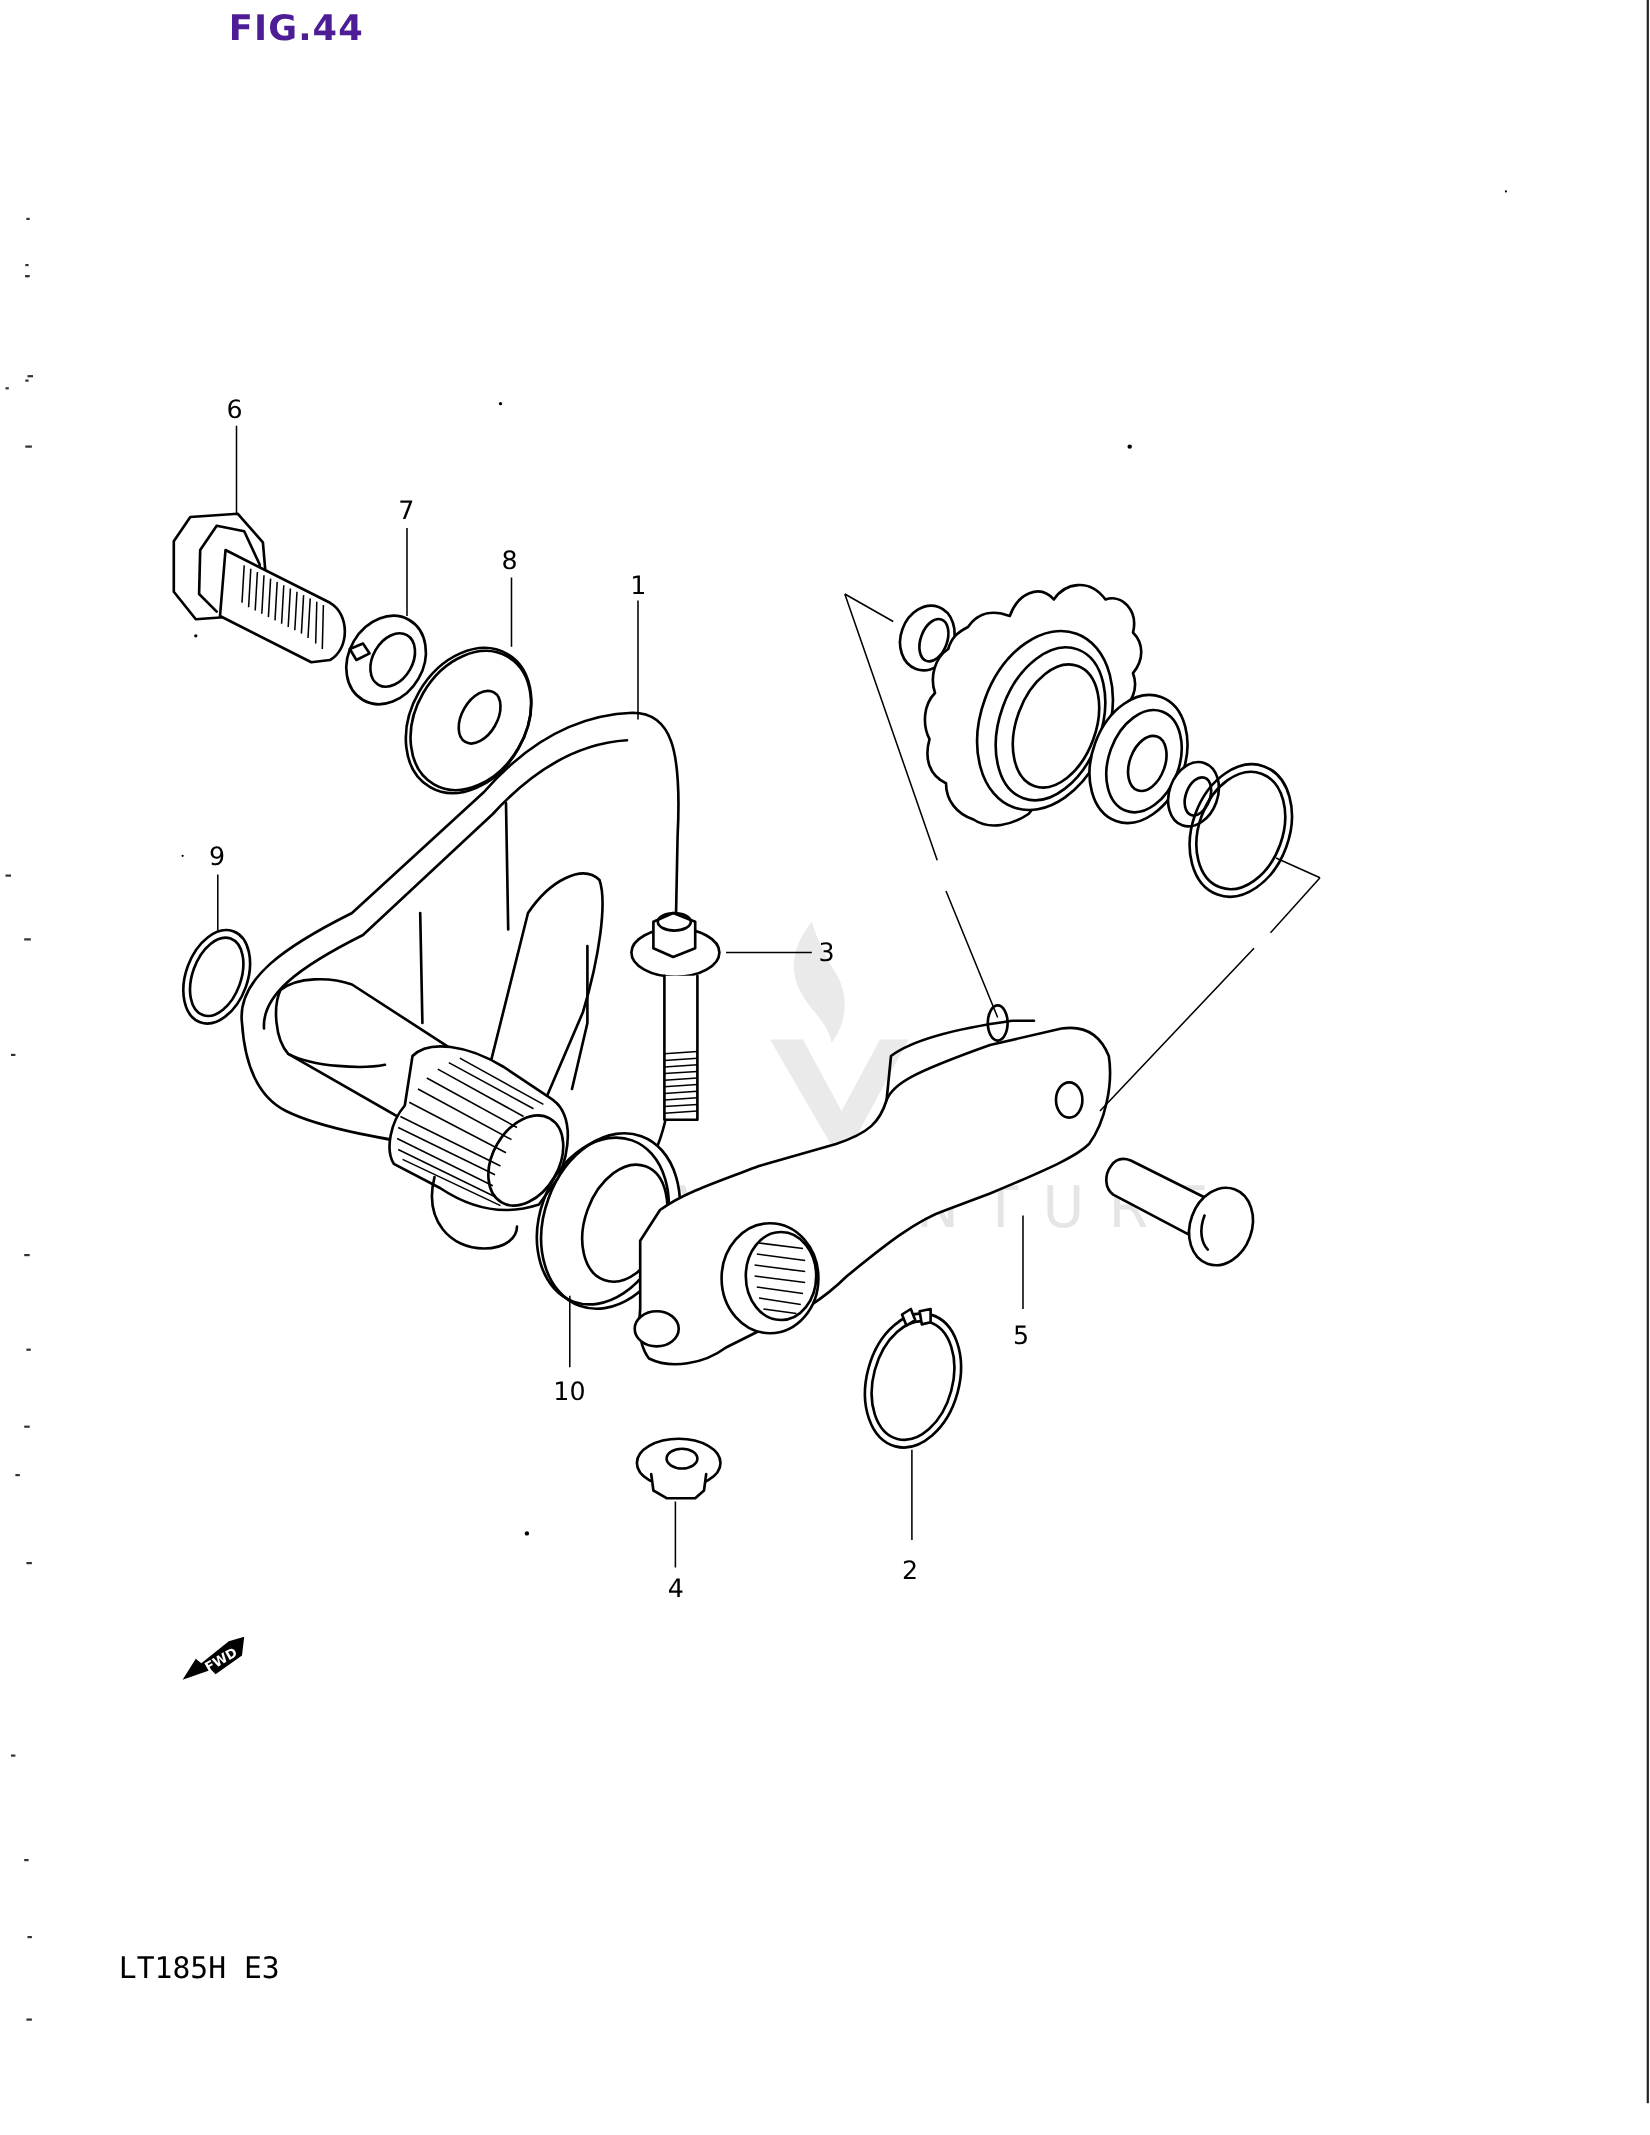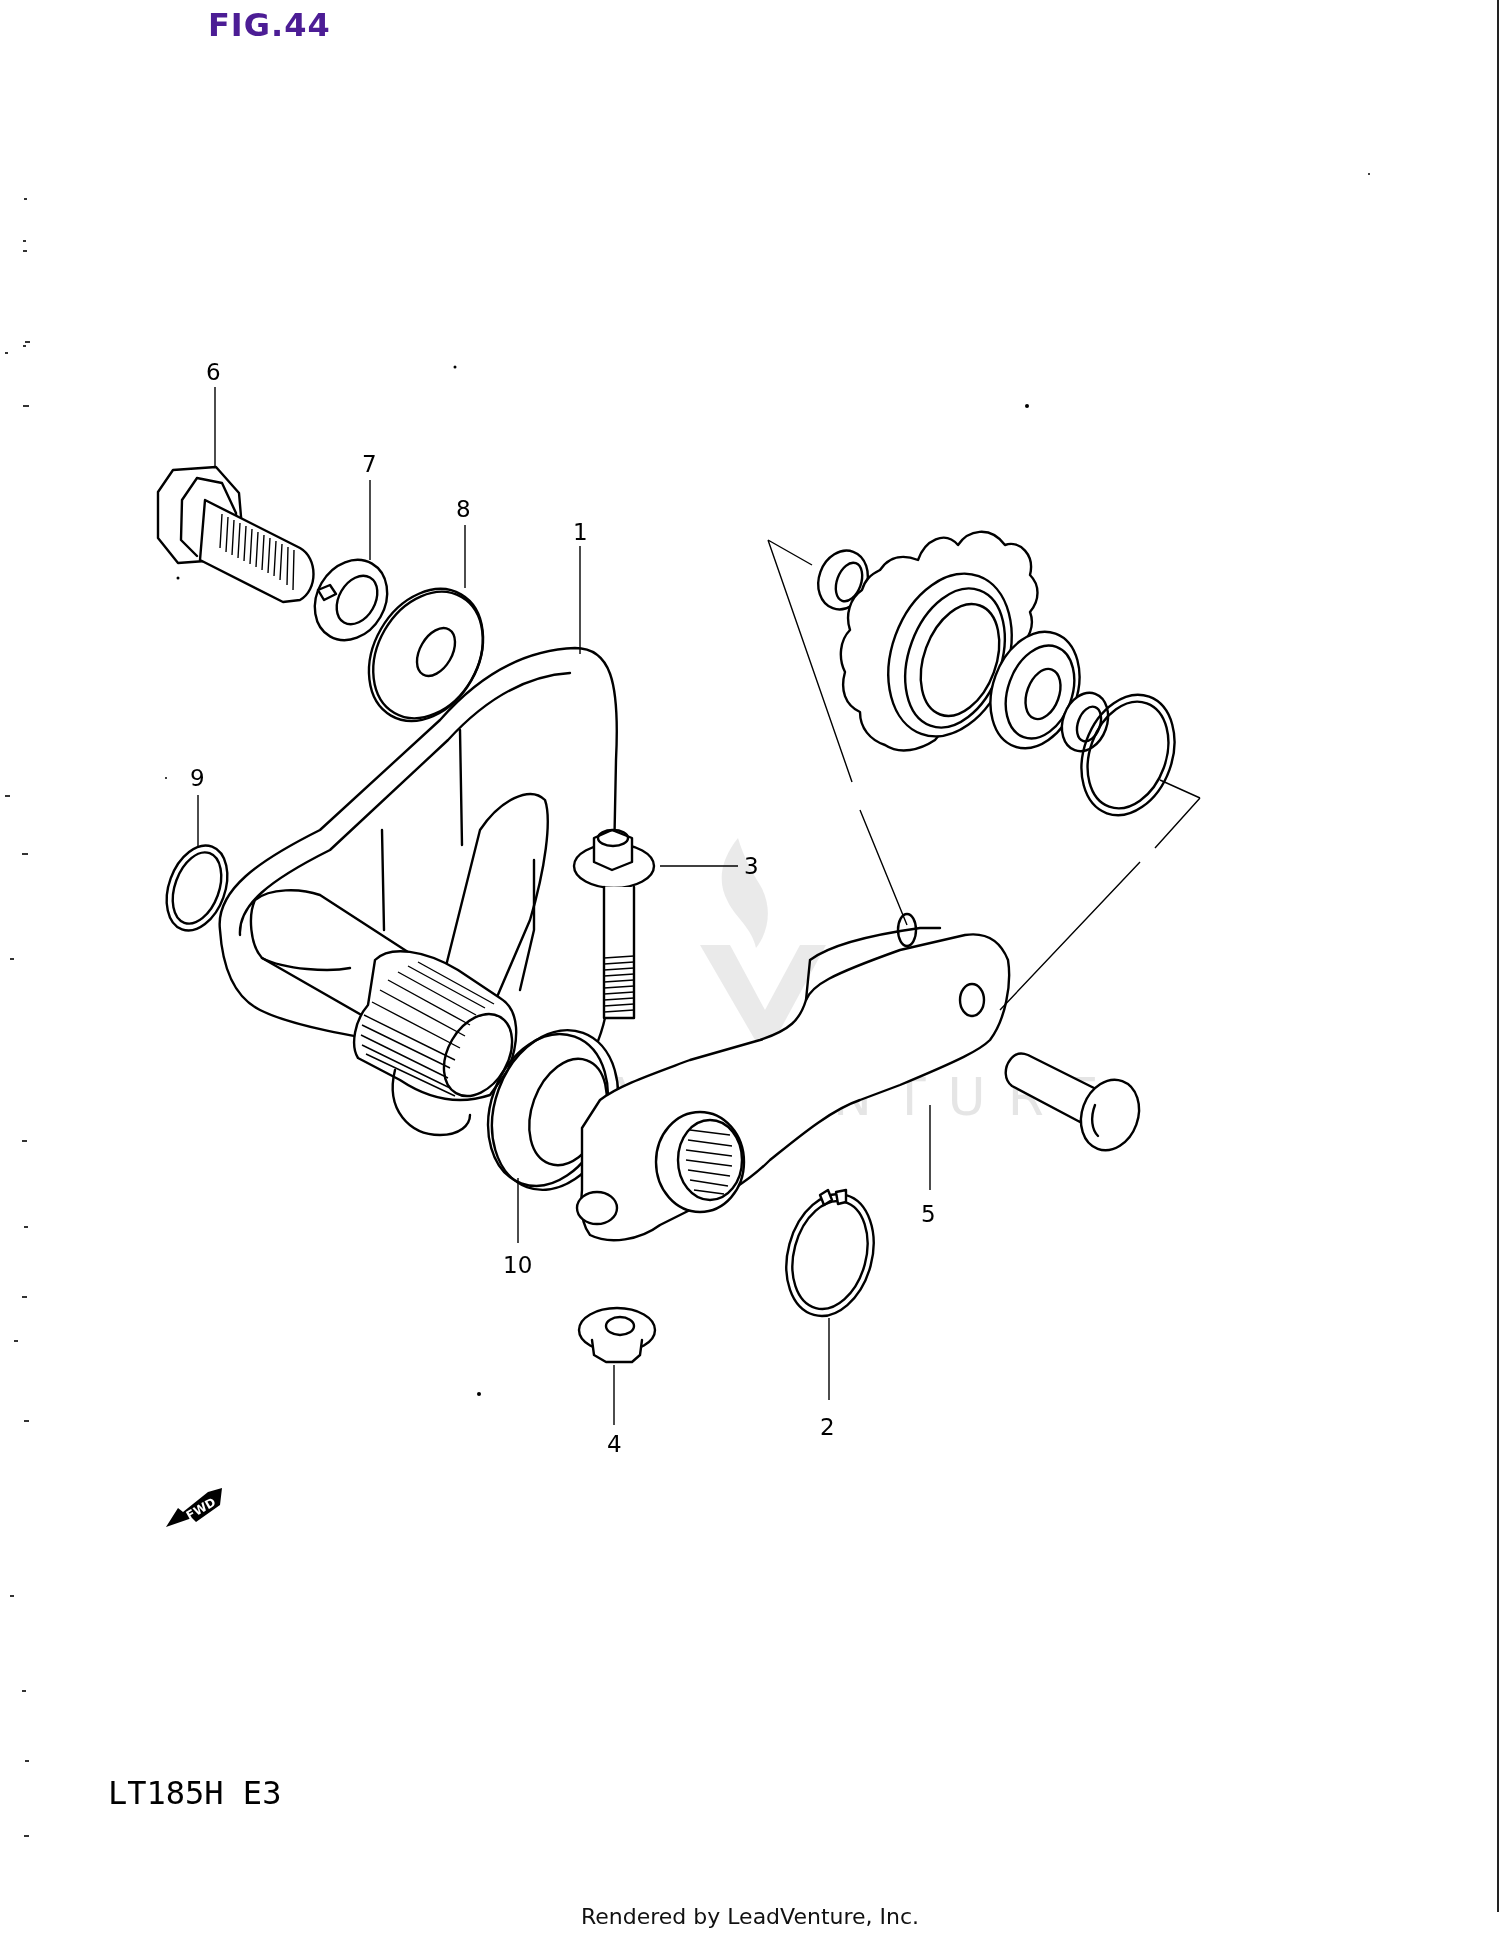--- a/index.html
+++ b/index.html
@@ -1,20 +1,20 @@
 <!DOCTYPE html>
 <html><head>
 <meta charset="utf-8">
 <style>
   html, body { margin: 0; padding: 0; background: #ffffff; }
   body { width: 1500px; height: 1941px; position: relative; overflow: hidden; font-family: "DejaVu Sans", sans-serif; }
   .page { position: absolute; left: 0; top: 0; width: 1500px; height: 1941px; background: #fff; }
   .right-rule { position: absolute; left: 1497px; top: 0; width: 2px; height: 1912px; background: #222; }
   .fig-title { position: absolute; left: 208px; top: 6px; font-family: "DejaVu Sans", sans-serif; font-weight: bold; font-size: 32px; letter-spacing: 1px; color: #4c1d95; }
-  .model-code { position: absolute; left: 108px; top: 1774px; font-family: "DejaVu Sans Mono", monospace; font-size: 32px; color: #000; }
+  .model-code { position: absolute; left: 108px; top: 1774px; font-family: "DejaVu Sans Mono", monospace; font-size: 27px; color: #000; }
   .footer { position: absolute; left: 0; width: 1500px; top: 1904px; text-align: center; font-family: "DejaVu Sans", sans-serif; font-size: 22px; color: #111; }
   .footer span { position: relative; left: 0px; }
   svg.diagram { position: absolute; left: 0; top: 0; }
   .callout { font-family: "DejaVu Sans", sans-serif; font-size: 23px; fill: #000; }
   .ln { stroke: #000; stroke-width: 2.4; fill: none; stroke-linecap: round; stroke-linejoin: round; }
   .thin { stroke: #000; stroke-width: 1.4; fill: none; }
   .fill-w { fill: #fff; }
   .wm { fill: #d9d9d9; opacity: 0.55; }
   .wm-text { font-family: "DejaVu Sans", sans-serif; font-size: 52px; letter-spacing: 22px; fill: #d4d4d4; opacity: 0.6; }
   .margin-dot { position: absolute; background: #333; height: 2px; }
@@ -200,16 +200,13 @@
     <circle cx="166" cy="778" r="1" fill="#000"></circle>
 
     <g>
       <path d="M166 1527 L178 1508 L183 1512 L208 1492 L222 1488 L220 1505 L196 1522 L192 1518 Z" fill="#000"></path>
       <text x="185" y="1516" font-family="DejaVu Sans, sans-serif" font-size="12" font-weight="bold" fill="#fff" transform="rotate(-30 195 1510)">FWD</text>
     </g>
   </svg>
 
   <div class="model-code">LT185H E3</div>
 
-  <div class="footer">
-    <span>Rendered by LeadVenture, Inc.</span>
-  </div>
 </div>
 
 </body></html>

